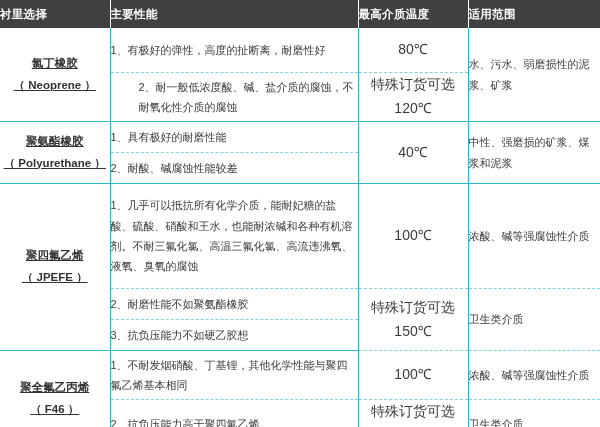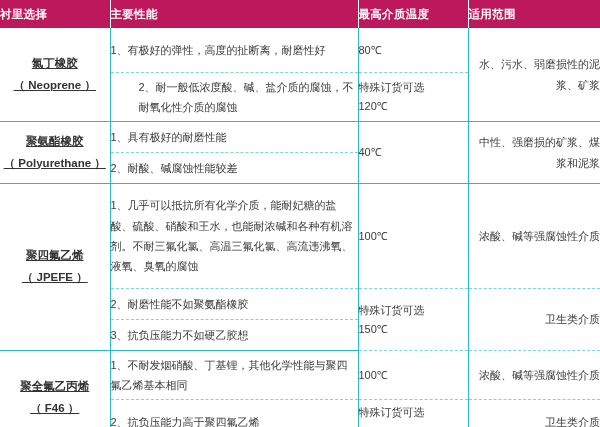--- a/index.html
+++ b/index.html
@@ -31,58 +31,59 @@
   }
   
   col.c1 { width: 110px; }
   col.c2 { width: 248px; }
   col.c3 { width: 110px; }
   col.c4 { width: 132px; }
 
   
   .hdr td {
     height: 28px;
-    background: #be185d;
+    background: #404040;
     color: #ffffff;
     font-size: 11.5px;
     font-weight: bold;
     text-align: left;
     padding-left: 9px;
     border-right: 1px solid #ffffff;
     letter-spacing: 0.3px;
   }
   .hdr td:last-child { border-right: none; }
 
   
   .cell {
     font-size: 11px;
     line-height: 1.75;
     color: #3a3a3a;
     border-right: 1px solid #2bb9c4;
     border-bottom: 1px solid #2bb9c4;
   }
-  .cell.last { border-right: none; text-align: right; }
+  .cell.last { border-right: none; }
   .name-cell {
     text-align: center;
     font-weight: bold;
     font-size: 11.5px;
     color: #333;
     line-height: 1.9;
     border-right: 1px solid #2bb9c4;
     border-bottom: 1px solid #2bb9c4;
     text-decoration: underline;
   }
   .desc-cell {
     padding: 7px 10px 7px 11px;
     font-size: 11px;
     line-height: 1.85;
     color: #3a3a3a;
   }
   .temp-cell {
-    font-size: 11px;
+    text-align: center;
+    font-size: 14px;
     line-height: 1.7;
     color: #3a3a3a;
     padding: 6px 4px;
   }
   .range-cell {
     padding: 7px 10px 7px 12px;
     font-size: 11px;
     line-height: 1.85;
     color: #3a3a3a;
   }

